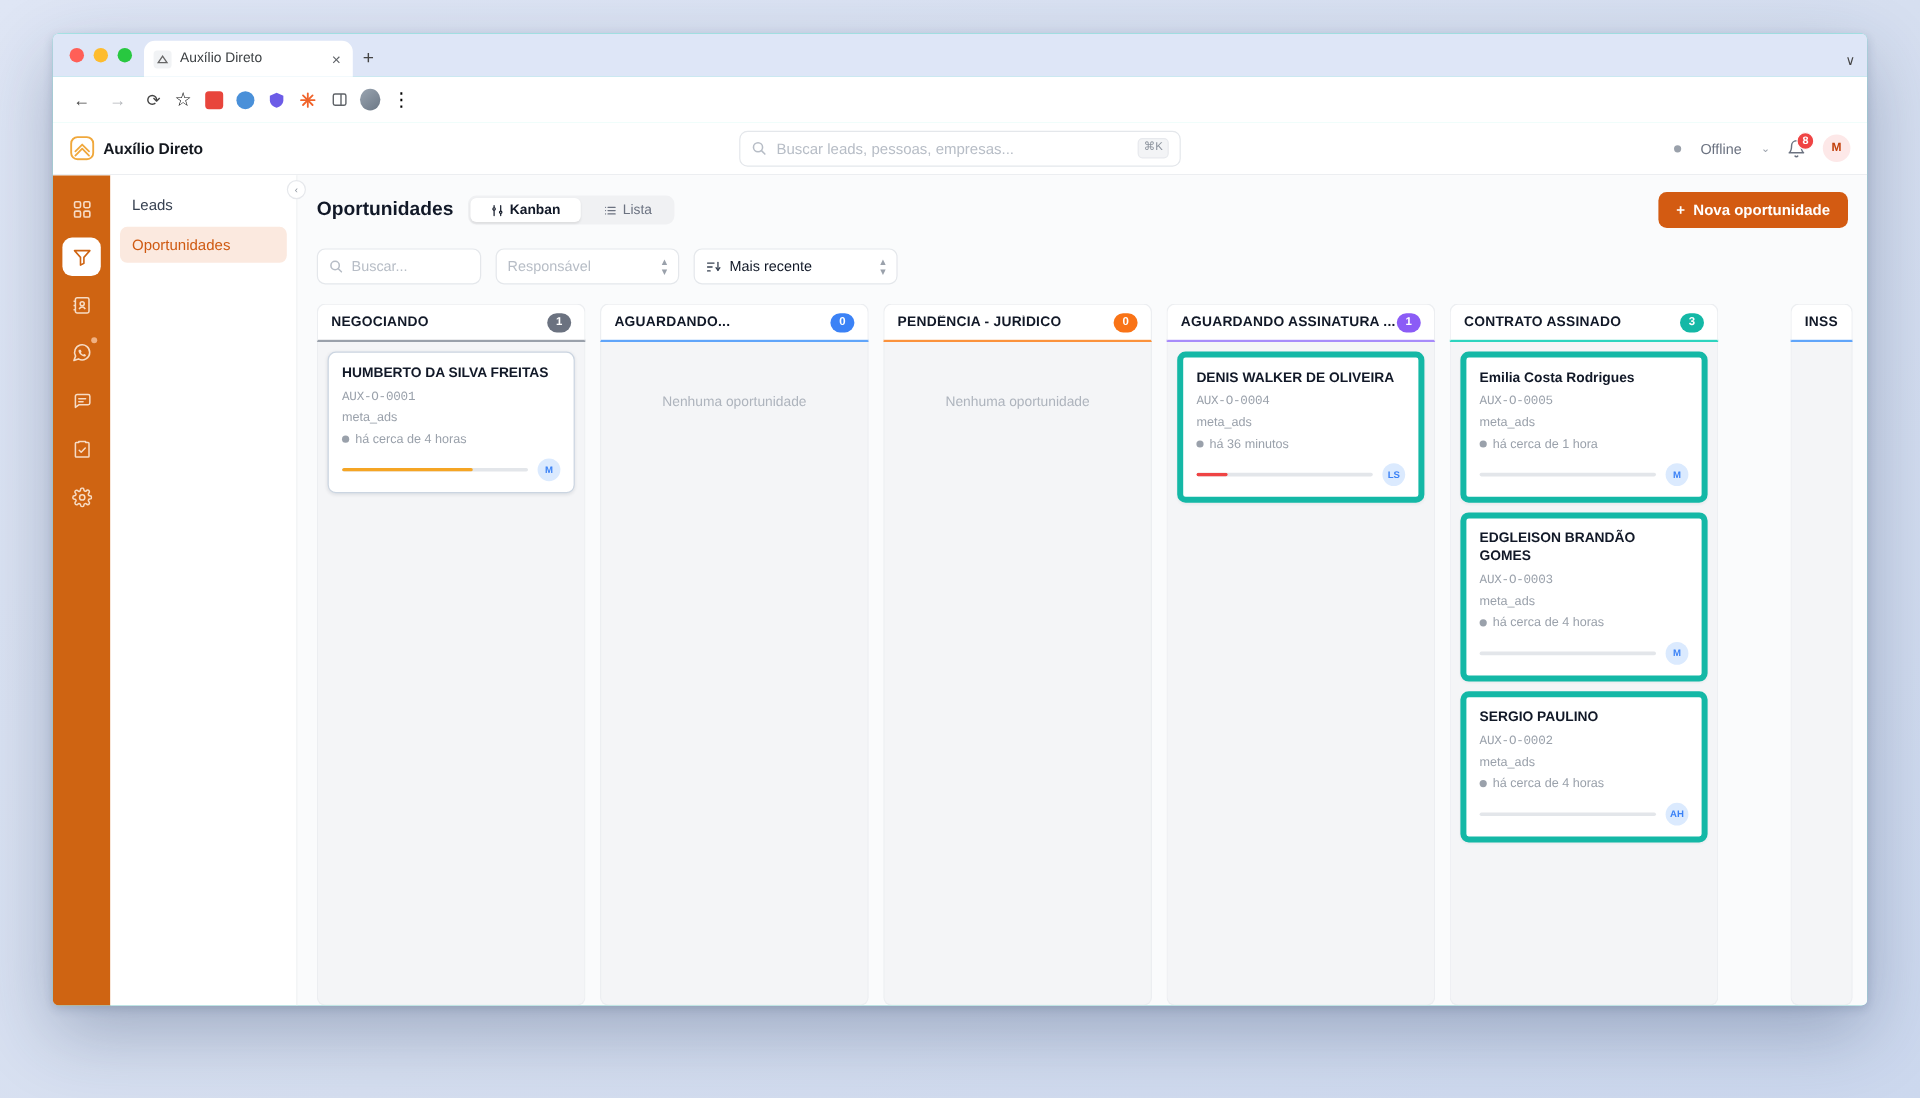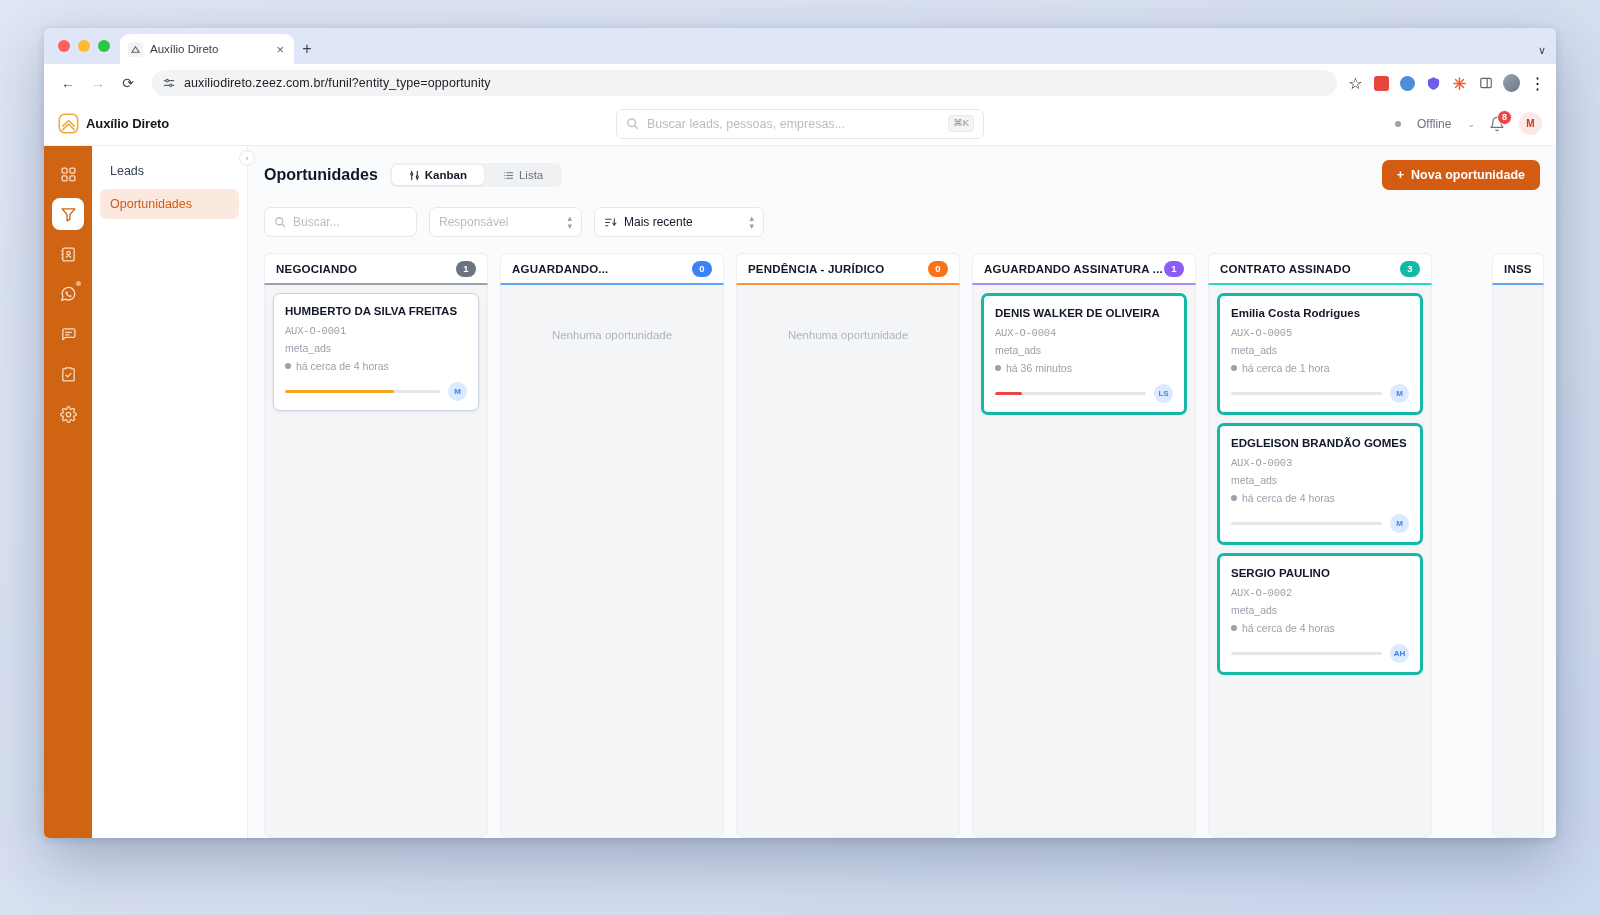--- a/index.html
+++ b/index.html
@@ -197,21 +197,21 @@
   .vt-btn.active { background: #fff; color: #111827; font-weight: bold; box-shadow: 0 1px 2px rgba(0,0,0,.08); }
   .new-btn {
     margin-left: auto; display: flex; align-items: center; gap: 7px;
     background: #d35b12; color: #fff;
     font-size: 12.5px; font-weight: bold;
     padding: 8px 15px; border-radius: 7px; cursor: pointer;
   }
 
   .filters { display: flex; gap: 12px; margin-top: 17px; }
   .filter-search {
-    width: 153px; height: 30px;
+    width: 137px; height: 30px;
     border: 1px solid #e4e7eb; border-radius: 7px; background: #fff;
     display: flex; align-items: center; gap: 7px; padding: 0 9px;
   }
   .filter-ph { font-size: 12px; color: #b7bdc6; }
   .filter-select {
     width: 153px; height: 30px;
     border: 1px solid #e4e7eb; border-radius: 7px; background: #fff;
     display: flex; align-items: center; gap: 7px; padding: 0 9px; cursor: pointer;
   }
   .filter-val { font-size: 12px; color: #111827; }
@@ -242,21 +242,21 @@
   .col-body {
     flex: 1; background: #f4f5f7;
     border: 1px solid #eceef1; border-top: none;
     border-radius: 0 0 7px 7px;
     padding: 8px; min-height: 0; overflow: hidden;
     display: flex; flex-direction: column; gap: 8px;
   }
   .empty-msg { font-size: 11.5px; color: #aeb4bd; text-align: center; padding-top: 36px; }
 
   .card {
-    background: #fff; border: 3px solid #14b8a6;
+    background: #fff; border: 5px solid #14b8a6;
     border-radius: 7px; padding: 10px 11px 9px;
     box-shadow: 0 1px 2px rgba(16,24,40,.04); cursor: pointer;
   }
   .card.sel { border: 1px solid #cbd5e1; box-shadow: 0 1px 3px rgba(16,24,40,.09); }
   .card-name { font-size: 11.5px; font-weight: bold; color: #111827; line-height: 1.3; }
   .card-code { font-size: 10.5px; color: #9aa1ab; margin-top: 6px; font-family: "Liberation Mono", monospace; letter-spacing: -.2px; }
   .card-src { font-size: 10.5px; color: #9aa1ab; margin-top: 5px; }
   .card-time { display: flex; align-items: center; gap: 5px; margin-top: 6px; }
   .time-dot { width: 6px; height: 6px; border-radius: 50%; background: #9aa1ab; flex: none; }
   .card-time-text { font-size: 10.5px; color: #9aa1ab; }
@@ -292,31 +292,20 @@
       <span class="tab-close">×</span>
     </div>
     <div class="newtab">+</div>
     <div class="tabstrip-right">∨</div>
   </div>
 
   <div class="omnibar">
     <div class="nav-btn">←</div>
     <div class="nav-btn dim">→</div>
     <div class="nav-btn">⟳</div>
-    <div class="urlbox">
-      <span>
-        <svg width="14" height="14" viewBox="0 0 24 24" fill="none" stroke="#5f6368" stroke-width="2" stroke-linecap="round">
-          <line x1="4" y1="8" x2="20" y2="8"></line>
-            <line x1="4" y1="16" x2="20" y2="16"></line>
-          <circle cx="9" cy="8" r="2.1" fill="#fff"></circle>
-            <circle cx="15" cy="16" r="2.1" fill="#fff"></circle>
-        </svg>
-      </span>
-      <span class="url-text">auxiliodireto.zeez.com.br/funil?entity_type=opportunity</span>
-    </div>
     <div class="omni-icons">
       <span class="oi">☆</span>
       <span class="oi">
           <span class="ext-sq" style="background:#e8453c"></span>
         </span>
       <span class="oi">
           <span class="ext-sq" style="background:#4a90d9;border-radius:50%"></span>
         </span>
       <span class="oi">
         <svg width="15" height="15" viewBox="0 0 24 24">

